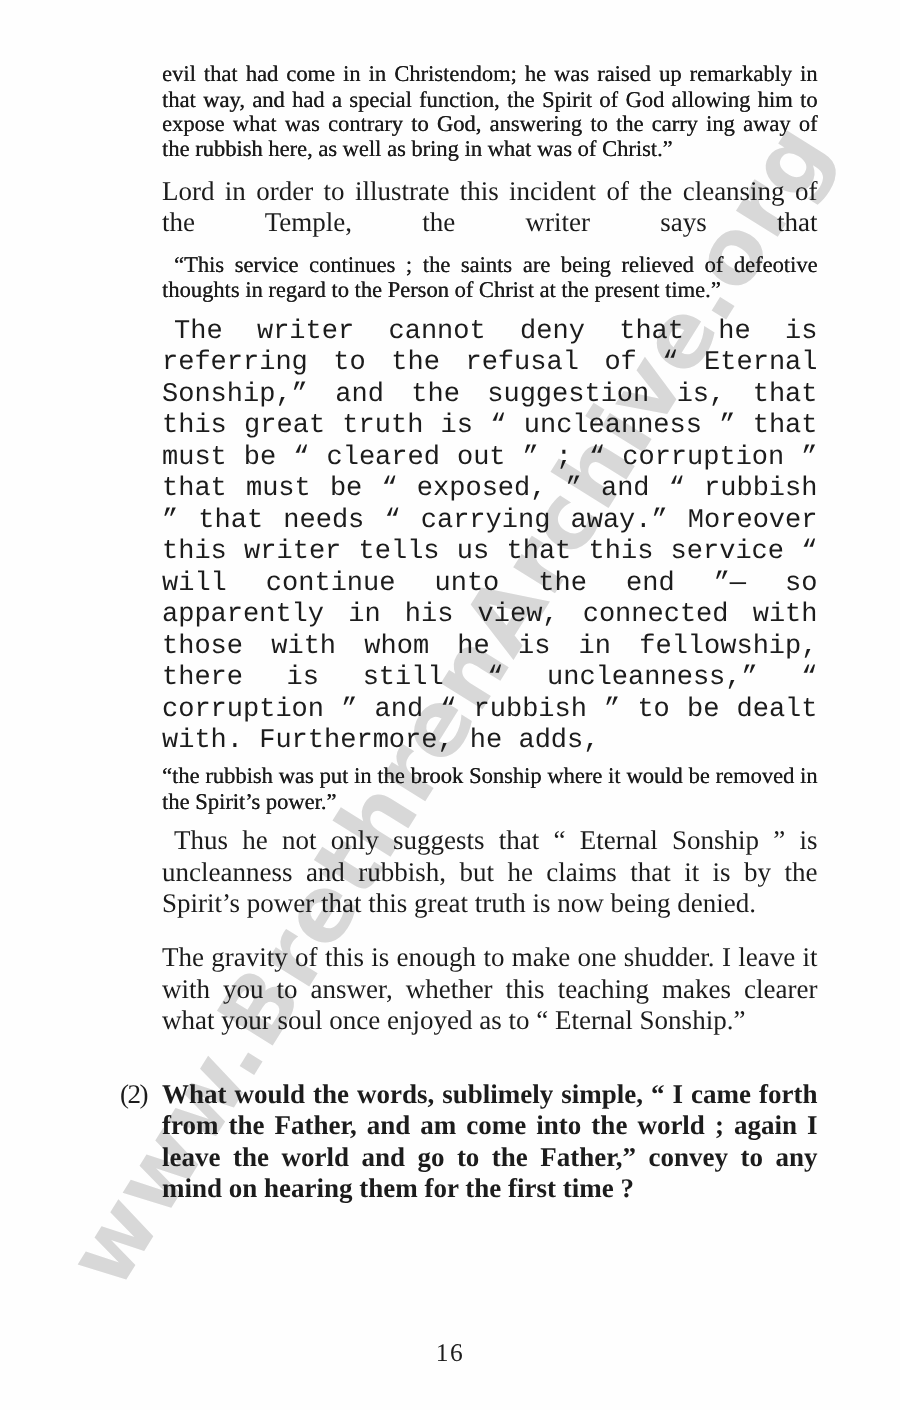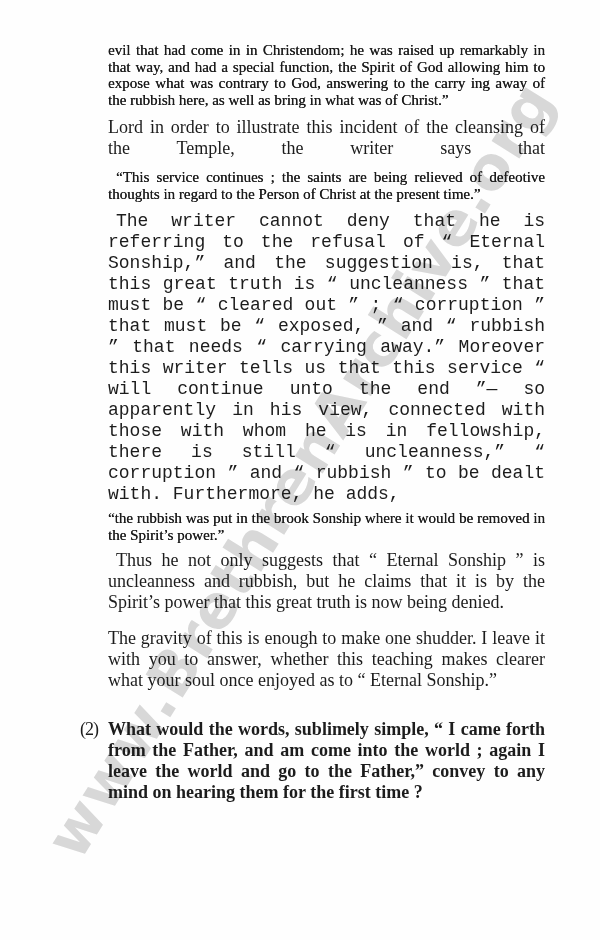--- a/index.html
+++ b/index.html
@@ -102,14 +102,15 @@
 
     <div class="numbered">
       <span class="marker">(2)</span>
       <div class="numbered-body">
         <p class="para">What would the words, sublimely simple, “ I came forth from the Father, and am come into the world ; again I leave the world and go to the Father,” convey to any mind on hearing them for the first time ?</p>
       </div>
     </div>
 
   </div>
 
+  <div class="page-number">16</div>
 
 </div>
 
 </body></html>

